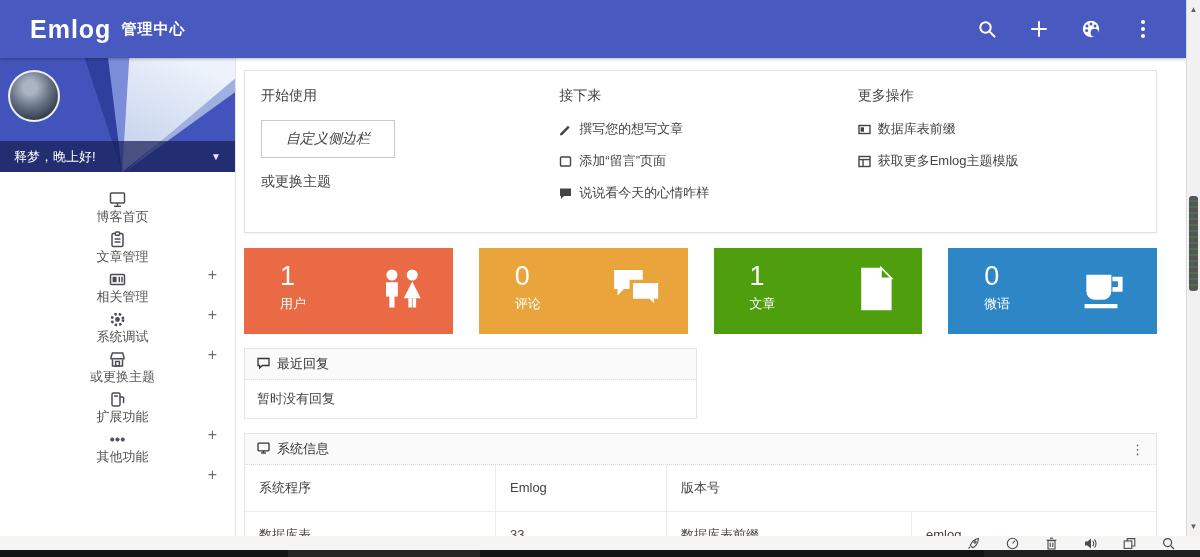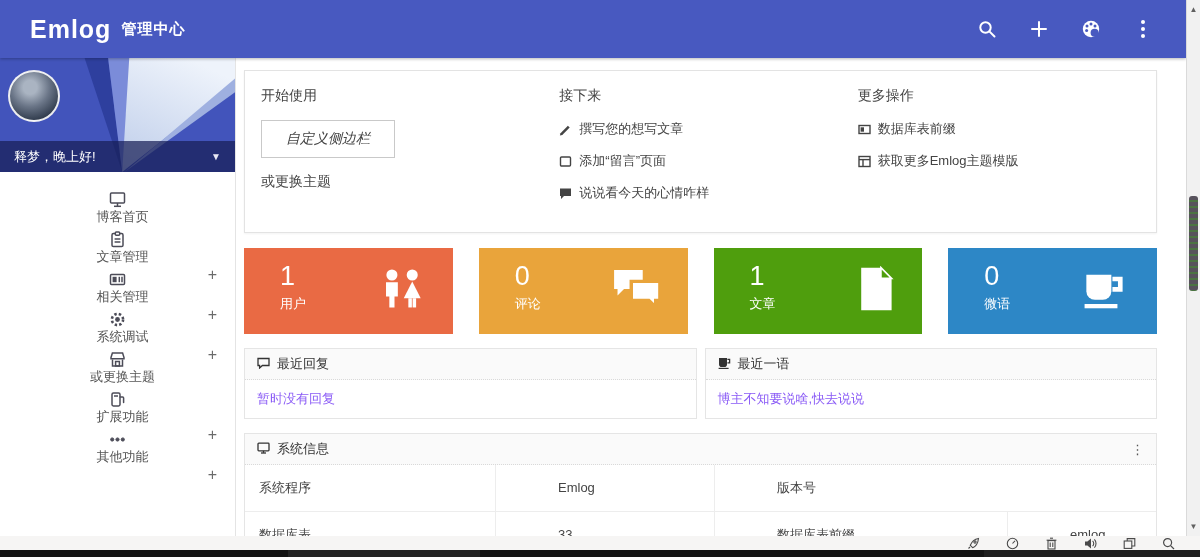--- a/index.html
+++ b/index.html
@@ -60,25 +60,25 @@
   .c-orange { background:#e96a44; } .c-amber { background:#e9a43b; }
   .c-green { background:#4f9e0d; } .c-blue { background:#2d87c6; } .c-amber .front { stroke:#e9a43b; }
   .c-green .fold { fill:#4f9e0d; }
 
   
   .two-col { display:grid; grid-template-columns:1fr 1fr; gap:8px; margin-top:14px; }
   .panel { border:1px solid #e5e5e5; background:#fff; }
   .phead { background:#fafafa; border-bottom:1px dotted #d9d9d9; padding:0 12px; height:31px;
            display:flex; align-items:center; font-size:13px; color:#333; gap:7px; }
   .phead .kebab { margin-left:auto; color:#555; font-size:13px; cursor:pointer; letter-spacing:0; }
-  .pbody { padding:0 12px; height:38px; display:flex; align-items:center; font-size:13px; color:#8b5cf6; }
+  .pbody { padding:0 12px; height:38px; display:flex; align-items:center; font-size:13px; color:#404040; }
 
   
   .sys { margin-top:14px; }
-  .srow { display:grid; grid-template-columns:251px 171px 245px 1fr; border-bottom:1px solid #ededed;gap:48px; }
+  .srow { display:grid; grid-template-columns:251px 171px 245px 1fr; border-bottom:1px solid #ededed; }
   .srow:last-child { border-bottom:none; }
   .scell { padding:0 14px; height:46px; line-height:46px; font-size:13px; color:#444;
            border-right:1px solid #ededed; overflow:hidden; }
   .scell:last-child { border-right:none; }
 
   
   .scrollbar { position:absolute; right:0; top:0; width:14px; height:537px; background:#f1f1f1;
                border-left:1px solid #dadada; z-index:6; }
   .sb-arrow { position:absolute; left:0; right:0; text-align:center; font-size:8px; color:#606060; cursor:pointer; }
   .sb-up { top:5px; } .sb-down { bottom:6px; }
@@ -334,31 +334,20 @@
     <div class="two-col">
       <div class="panel">
         <div class="phead">
           <span><svg width="13" height="12" viewBox="0 0 13 12" fill="none" stroke="#333" stroke-width="1.3">
                 <path d="M1 1.5h11v7H5.4L2.6 11V8.5H1z"></path>
               </svg></span>
           <span>最近回复</span>
         </div>
         <div class="pbody">暂时没有回复</div>
       </div>
-      <div class="panel">
-        <div class="phead">
-          <span><svg width="13" height="12" viewBox="0 0 13 12">
-                <path d="M1 1h8v6.2A2.8 2.8 0 0 1 6.2 10H3.8A2.8 2.8 0 0 1 1 7.2z" fill="#333"></path>
-                <path d="M9.4 2.4h2.2v3.4H9.4" fill="none" stroke="#333" stroke-width="1.3"></path>
-                <rect x="0.6" y="10.8" width="10" height="1.2" fill="#333"></rect>
-              </svg></span>
-          <span>最近一语</span>
-        </div>
-        <div class="pbody">博主不知要说啥,快去说说</div>
-      </div>
     </div>
 
     <div class="panel sys">
       <div class="phead">
         <span><svg width="13" height="12" viewBox="0 0 13 12" fill="none" stroke="#333" stroke-width="1.3">
               <rect x="1" y="1.2" width="11" height="7.6" rx="0.8"></rect>
               <line x1="6.5" y1="8.8" x2="6.5" y2="10.8"></line>
               <line x1="4" y1="11" x2="9" y2="11"></line>
             </svg></span>
         <span>系统信息</span>

